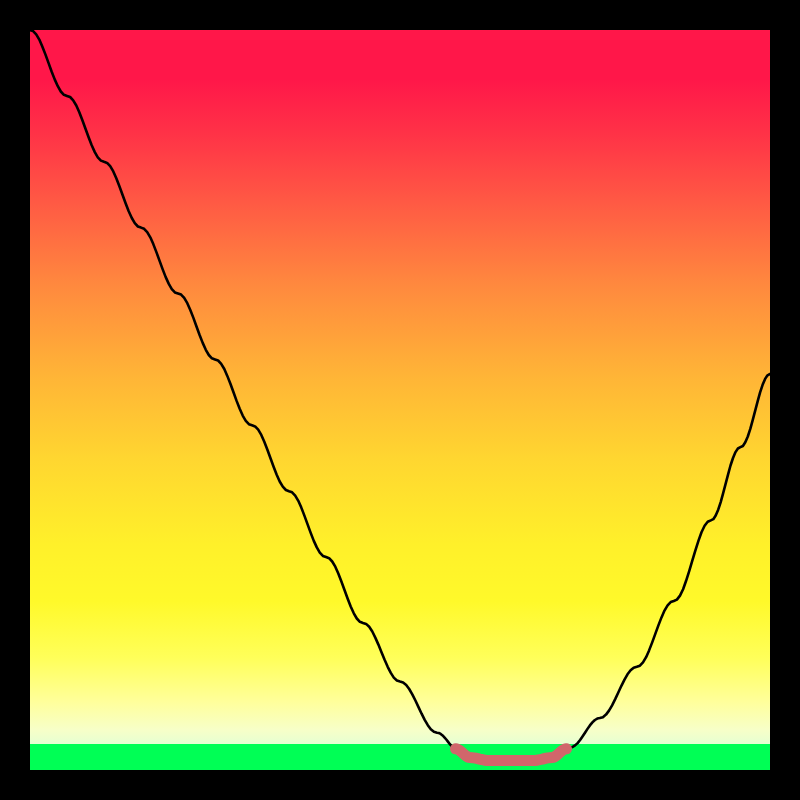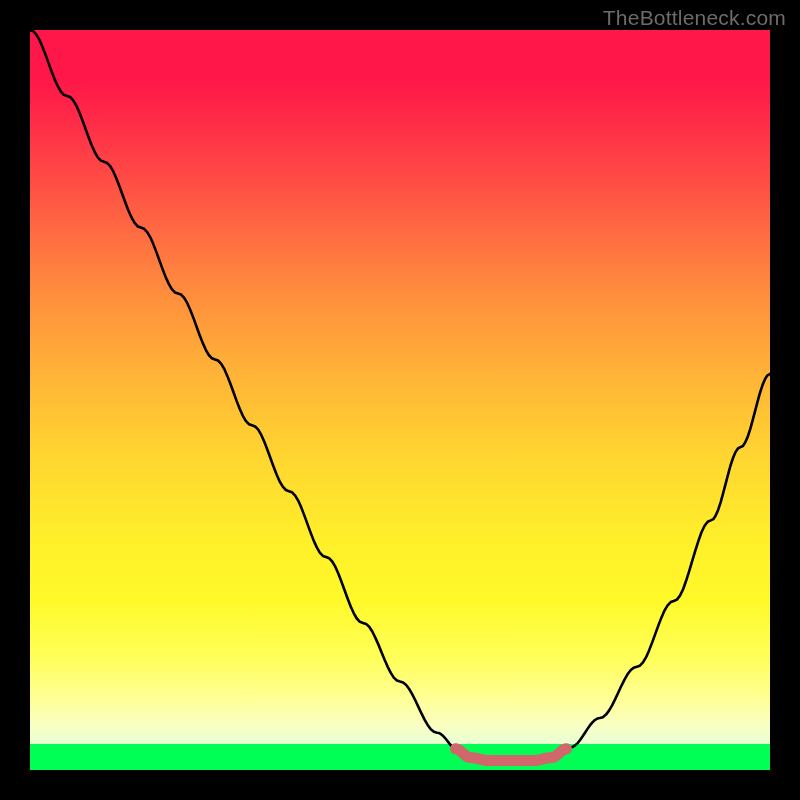--- a/index.html
+++ b/index.html
@@ -60,21 +60,20 @@
   svg {
     position: absolute;
     left: 0;
     top: 0;
   }
 </style>
 </head>
 <body>
 
 <div class="frame">
-  <div class="watermark">TheBottleneck.com</div>
 
   <div class="plot">
     <div class="gradient"></div>
 
     <svg width="740" height="740" viewBox="0 0 740 740">
       <path fill="none" stroke="#000000" stroke-width="2.6" stroke-linecap="round" stroke-linejoin="round" d="M0.0 0.0 L3.1 1.1 L6.2 4.4 L9.3 9.6 L12.3 16.5 L15.4 24.4 L18.5 32.9 L21.6 41.5 L24.7 49.4 L27.8 56.2 L30.8 61.5 L33.9 64.8 L37.0 65.9 L40.1 67.0 L43.2 70.3 L46.3 75.5 L49.3 82.3 L52.4 90.3 L55.5 98.8 L58.6 107.3 L61.7 115.3 L64.8 122.1 L67.8 127.3 L70.9 130.6 L74.0 131.8 L77.1 132.9 L80.2 136.2 L83.3 141.4 L86.3 148.2 L89.4 156.2 L92.5 164.7 L95.6 173.2 L98.7 181.2 L101.8 188.0 L104.8 193.2 L107.9 196.5 L111.0 197.6 L114.1 198.8 L117.2 202.1 L120.3 207.3 L123.3 214.1 L126.4 222.1 L129.5 230.6 L132.6 239.1 L135.7 247.1 L138.8 253.9 L141.8 259.1 L144.9 262.4 L148.0 263.5 L151.1 264.6 L154.2 267.9 L157.3 273.2 L160.3 280.0 L163.4 287.9 L166.5 296.5 L169.6 305.0 L172.7 312.9 L175.8 319.8 L178.8 325.0 L181.9 328.3 L185.0 329.4 L188.1 330.5 L191.2 333.8 L194.3 339.0 L197.3 345.9 L200.4 353.8 L203.5 362.3 L206.6 370.9 L209.7 378.8 L212.7 385.6 L215.8 390.9 L218.9 394.2 L222.0 395.3 L225.1 396.4 L228.2 399.7 L231.3 404.9 L234.3 411.8 L237.4 419.7 L240.5 428.2 L243.6 436.7 L246.7 444.7 L249.7 451.5 L252.8 456.7 L255.9 460.0 L259.0 461.2 L262.1 462.3 L265.2 465.6 L268.3 470.8 L271.3 477.6 L274.4 485.6 L277.5 494.1 L280.6 502.6 L283.7 510.6 L286.8 517.4 L289.8 522.6 L292.9 525.9 L296.0 527.0 L299.1 528.2 L302.2 531.5 L305.3 536.7 L308.3 543.5 L311.4 551.5 L314.5 560.0 L317.6 568.5 L320.7 576.5 L323.8 583.3 L326.8 588.5 L329.9 591.8 L333.0 592.9 L336.1 593.9 L339.2 596.8 L342.3 601.5 L345.3 607.6 L348.4 614.6 L351.5 622.2 L354.6 629.8 L357.7 636.8 L360.8 642.9 L363.8 647.6 L366.9 650.5 L370.0 651.5 L373.1 652.4 L376.2 654.9 L379.2 659.0 L382.3 664.3 L385.4 670.5 L388.5 677.1 L391.6 683.7 L394.7 689.9 L397.8 695.2 L400.8 699.3 L403.9 701.8 L407.0 702.7 L408.8 703.0 L410.7 703.9 L412.6 705.4 L414.4 707.3 L416.3 709.5 L418.1 711.9 L419.9 714.2 L421.8 716.4 L423.7 718.3 L425.5 719.8 L427.4 720.7 L429.2 721.0 L431.1 721.1 L432.9 721.5 L434.7 722.1 L436.6 722.9 L438.5 723.7 L440.3 724.7 L442.1 725.6 L444.0 726.5 L445.9 727.3 L447.7 727.8 L449.5 728.2 L451.4 728.3 L453.3 728.4 L455.1 728.5 L456.9 728.7 L458.8 728.9 L460.7 729.2 L462.5 729.4 L464.3 729.7 L466.2 730.0 L468.1 730.2 L469.9 730.4 L471.7 730.5 L473.6 730.5 L475.5 730.5 L477.3 730.5 L479.1 730.5 L481.0 730.5 L482.9 730.5 L484.7 730.5 L486.5 730.5 L488.4 730.5 L490.3 730.5 L492.1 730.5 L493.9 730.5 L495.8 730.5 L497.6 730.5 L499.5 730.4 L501.3 730.2 L503.2 730.0 L505.1 729.7 L506.9 729.4 L508.8 729.2 L510.6 728.9 L512.5 728.7 L514.3 728.5 L516.1 728.4 L518.0 728.3 L519.8 728.2 L521.7 727.6 L523.6 726.7 L525.4 725.6 L527.2 724.3 L529.1 722.9 L531.0 721.4 L532.8 720.1 L534.6 719.0 L536.5 718.1 L538.4 717.5 L540.2 717.4 L542.7 716.9 L545.1 715.4 L547.6 713.1 L550.1 710.0 L552.5 706.5 L555.0 702.7 L557.5 698.9 L559.9 695.4 L562.4 692.4 L564.9 690.0 L567.3 688.6 L569.8 688.1 L572.9 687.2 L576.0 684.6 L579.0 680.6 L582.1 675.3 L585.2 669.1 L588.3 662.5 L591.4 655.8 L594.5 649.6 L597.5 644.3 L600.6 640.3 L603.7 637.7 L606.8 636.8 L609.9 635.7 L613.0 632.4 L616.1 627.2 L619.1 620.4 L622.2 612.4 L625.3 603.9 L628.4 595.4 L631.5 587.4 L634.5 580.6 L637.6 575.4 L640.7 572.1 L643.8 571.0 L646.9 569.6 L650.0 565.6 L653.1 559.2 L656.1 550.8 L659.2 541.1 L662.3 530.7 L665.4 520.3 L668.5 510.6 L671.5 502.2 L674.6 495.8 L677.7 491.8 L680.8 490.4 L683.3 489.2 L685.7 485.5 L688.2 479.7 L690.7 472.1 L693.1 463.3 L695.6 453.8 L698.1 444.4 L700.5 435.5 L703.0 428.0 L705.5 422.1 L707.9 418.5 L710.4 417.2 L712.9 416.0 L715.3 412.3 L717.8 406.5 L720.3 398.9 L722.7 390.1 L725.2 380.6 L727.7 371.2 L730.1 362.3 L732.6 354.8 L735.1 348.9 L737.5 345.3 L740.0 344.0"></path>
       <path fill="none" stroke="#d1666b" stroke-width="11" stroke-linecap="round" stroke-linejoin="round" d="M425.5 718.8 L427.0 719.0 L428.5 719.7 L429.9 720.6 L431.4 721.9 L432.9 723.2 L434.4 724.6 L435.9 725.8 L437.3 726.8 L438.8 727.4 L440.3 727.6 L442.1 727.7 L444.0 727.9 L445.9 728.2 L447.7 728.6 L449.5 729.1 L451.4 729.5 L453.3 729.9 L455.1 730.3 L456.9 730.5 L458.8 730.5 L461.0 730.5 L463.2 730.5 L465.5 730.5 L467.7 730.5 L469.9 730.5 L472.1 730.5 L474.3 730.5 L476.6 730.5 L478.8 730.5 L481.0 730.5 L483.2 730.5 L485.4 730.5 L487.7 730.5 L489.9 730.5 L492.1 730.5 L494.3 730.5 L496.5 730.5 L498.8 730.5 L501.0 730.5 L503.2 730.5 L505.1 730.5 L506.9 730.3 L508.8 729.9 L510.6 729.5 L512.5 729.1 L514.3 728.6 L516.1 728.2 L518.0 727.9 L519.9 727.7 L521.7 727.6 L523.2 727.4 L524.7 726.8 L526.1 725.8 L527.6 724.6 L529.1 723.2 L530.6 721.9 L532.1 720.6 L533.5 719.7 L535.0 719.0 L536.5 718.8"></path>
     </svg>
   </div>
 </div>

